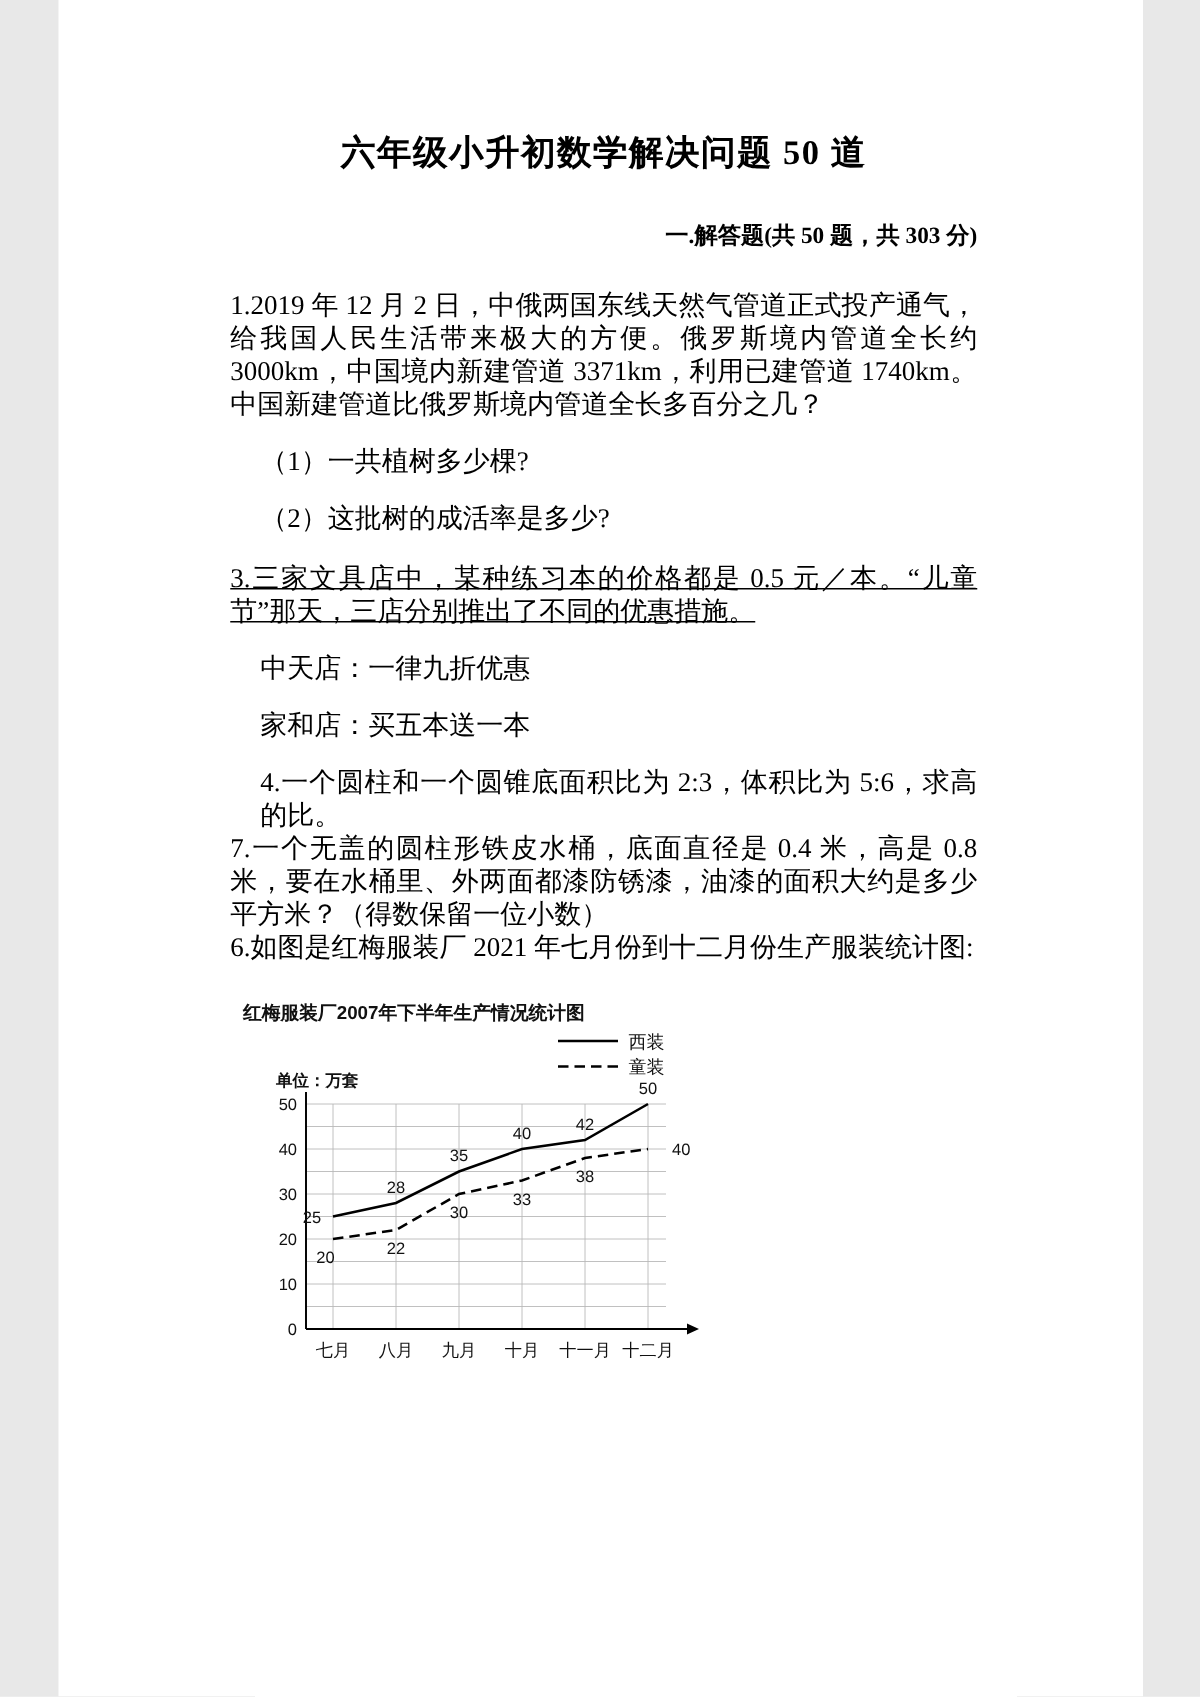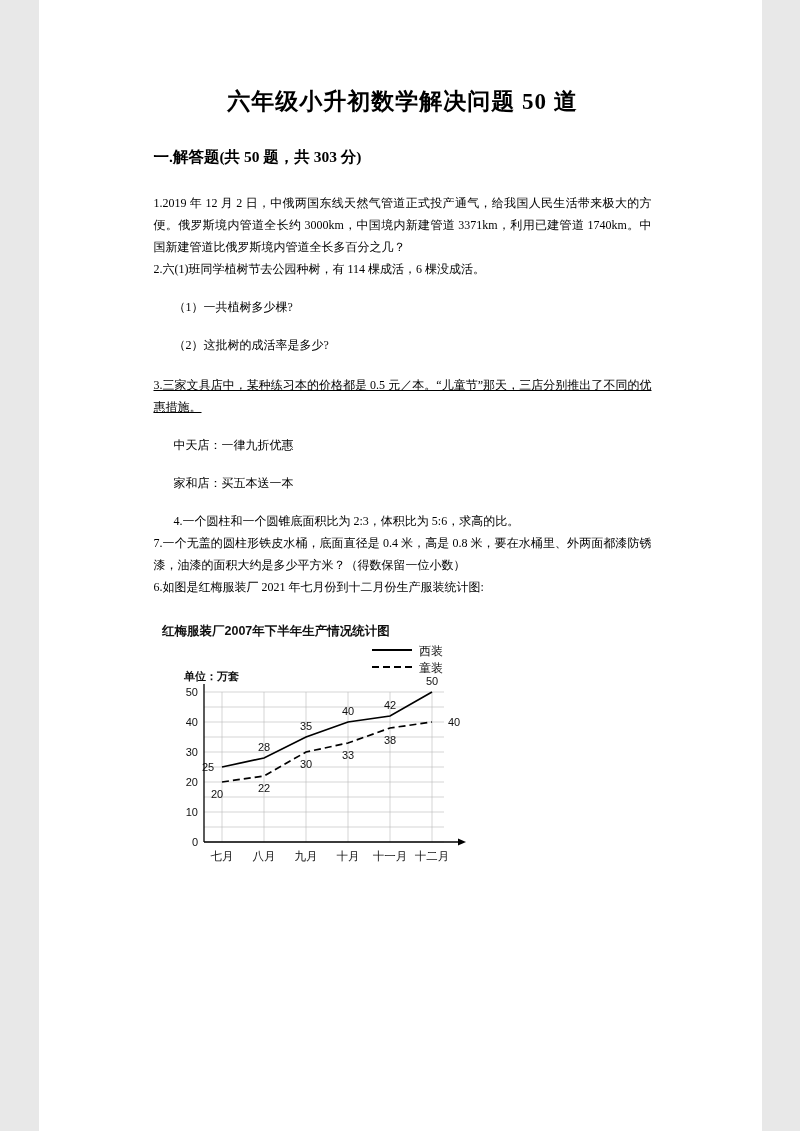--- a/index.html
+++ b/index.html
@@ -3,39 +3,38 @@
 <meta charset="utf-8">
 <style>
   html,body{margin:0;padding:0;background:#e8e8e8;}
   .page{
     width:723px;height:1131px;margin:0 auto;background:#ffffff;
     box-sizing:border-box;padding:86px 110px 40px 115px;
     font-family:"Liberation Serif","DejaVu Serif",serif;color:#000;
     position:relative;overflow:hidden;
   }
   .doc-title{font-size:23px;font-weight:bold;text-align:center;margin:0 0 30px 0;letter-spacing:1px;}
-  .section-header{font-size:15.5px;font-weight:bold;margin:4px 0 24px 0;}
-  .para{font-size:12px;line-height:22px;margin:0;text-align:justify;}
+  .section-header{font-size:15.5px;font-weight:bold;margin:4px 0 24px 0;text-align:right;}
+  .para{font-size:18px;line-height:22px;margin:0;text-align:justify;}
   .gap{margin-top:16px;margin-left:20px;}
   .gap-lg{margin-top:18px;text-decoration:underline;}
   .chart-box{margin-top:22px;margin-left:2px;width:340px;}
   .chart-box svg{display:block;}
   svg text{font-family:"Liberation Sans","DejaVu Sans",sans-serif;fill:#111;}
 </style>
 </head>
 <body>
 
 <div class="page">
 
   <h1 class="doc-title">六年级小升初数学解决问题 50 道</h1>
 
   <div class="section-header">一.解答题(共 50 题，共 303 分)</div>
 
   <p class="para">1.2019 年 12 月 2 日，中俄两国东线天然气管道正式投产通气，给我国人民生活带来极大的方便。俄罗斯境内管道全长约 3000km，中国境内新建管道 3371km，利用已建管道 1740km。中国新建管道比俄罗斯境内管道全长多百分之几？</p>
-  <p class="para">2.六(1)班同学植树节去公园种树，有 114 棵成活，6 棵没成活。</p>
   <p class="para gap">（1）一共植树多少棵?</p>
   <p class="para gap">（2）这批树的成活率是多少?</p>
   <p class="para gap-lg">3.三家文具店中，某种练习本的价格都是 0.5 元／本。“儿童节”那天，三店分别推出了不同的优惠措施。</p>
   <p class="para gap">中天店：一律九折优惠</p>
   <p class="para gap">家和店：买五本送一本</p>
   <p class="para gap">4.一个圆柱和一个圆锥底面积比为 2:3，体积比为 5:6，求高的比。</p>
   <p class="para">7.一个无盖的圆柱形铁皮水桶，底面直径是 0.4 米，高是 0.8 米，要在水桶里、外两面都漆防锈漆，油漆的面积大约是多少平方米？（得数保留一位小数）</p>
   <p class="para">6.如图是红梅服装厂 2021 年七月份到十二月份生产服装统计图:</p>
 
   <div class="chart-box">

